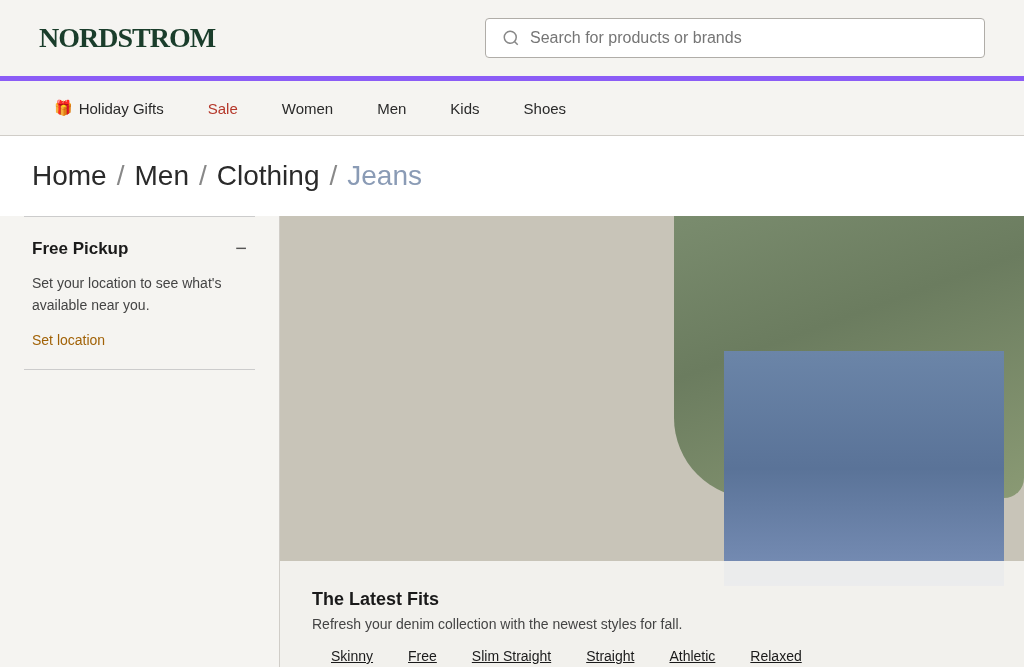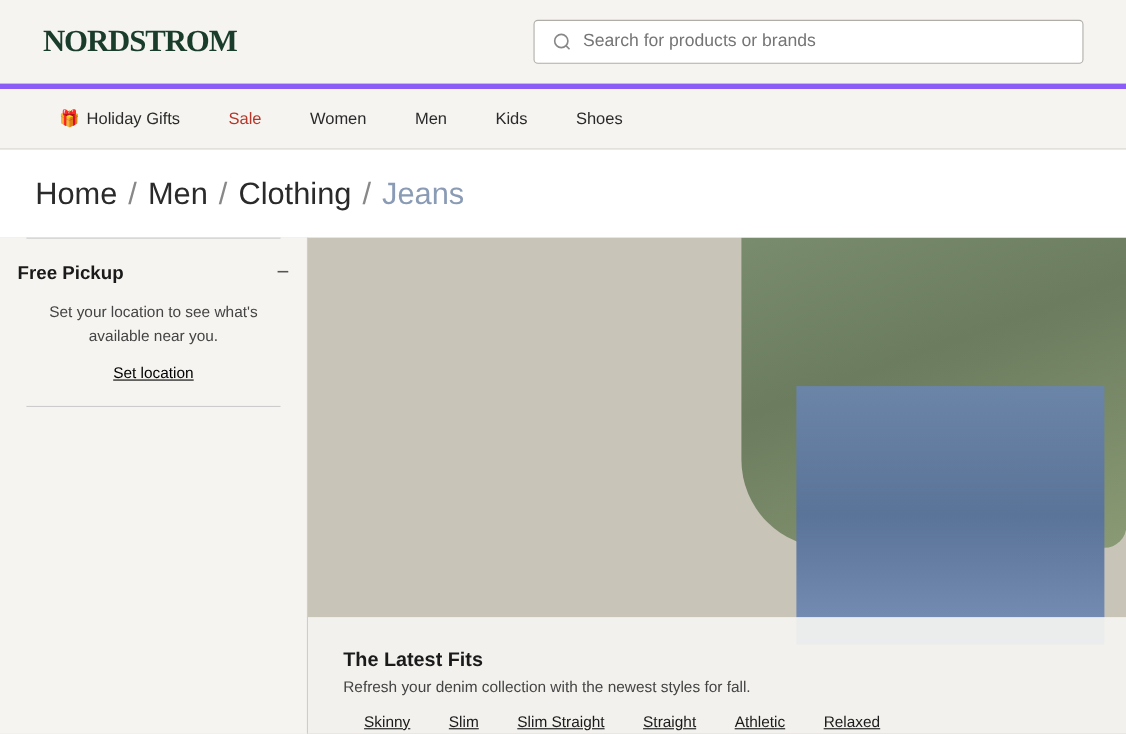--- a/index.html
+++ b/index.html
@@ -130,22 +130,21 @@
       border-right: 1px solid #d0cdc8;
     }
 
     .sidebar-divider {
       border: none;
       border-top: 1px solid #ccc;
       margin: 0 24px;
     }
 
     .sidebar-section {
-      padding: 20px 16px;
-      text-align: center;
+      padding: 20px 32px;
     }
 
     .sidebar-section-header {
       display: flex;
       justify-content: space-between;
       align-items: center;
       margin-bottom: 12px;
     }
 
     .sidebar-section-title {
@@ -162,22 +161,21 @@
 
     .sidebar-body-text {
       font-size: 14px;
       color: #444;
       line-height: 1.6;
       margin-bottom: 14px;
     }
 
     .set-location-link {
       font-size: 14px;
-      color: #000000;
-      text-decoration: underline;
+      color: #a16207;
       cursor: pointer;
     }
 
     
     .product-area {
       flex: 1;
       position: relative;
       overflow: hidden;
     }
 
@@ -317,21 +315,21 @@
     <div class="product-image-area">
       <div class="jacket-area"></div>
       <div class="jeans-area"></div>
     </div>
 
     <div class="promo-banner">
       <div class="promo-title">The Latest Fits</div>
       <div class="promo-desc">Refresh your denim collection with the newest styles for fall.</div>
       <div class="fit-links">
         <a class="fit-link">Skinny</a>
-        <a class="fit-link">Slim</a>
+        <a class="fit-link">Free</a>
         <a class="fit-link">Slim Straight</a>
         <a class="fit-link">Straight</a>
         <a class="fit-link">Athletic</a>
         <a class="fit-link">Relaxed</a>
       </div>
     </div>
   </div>
 
 </div>
 

